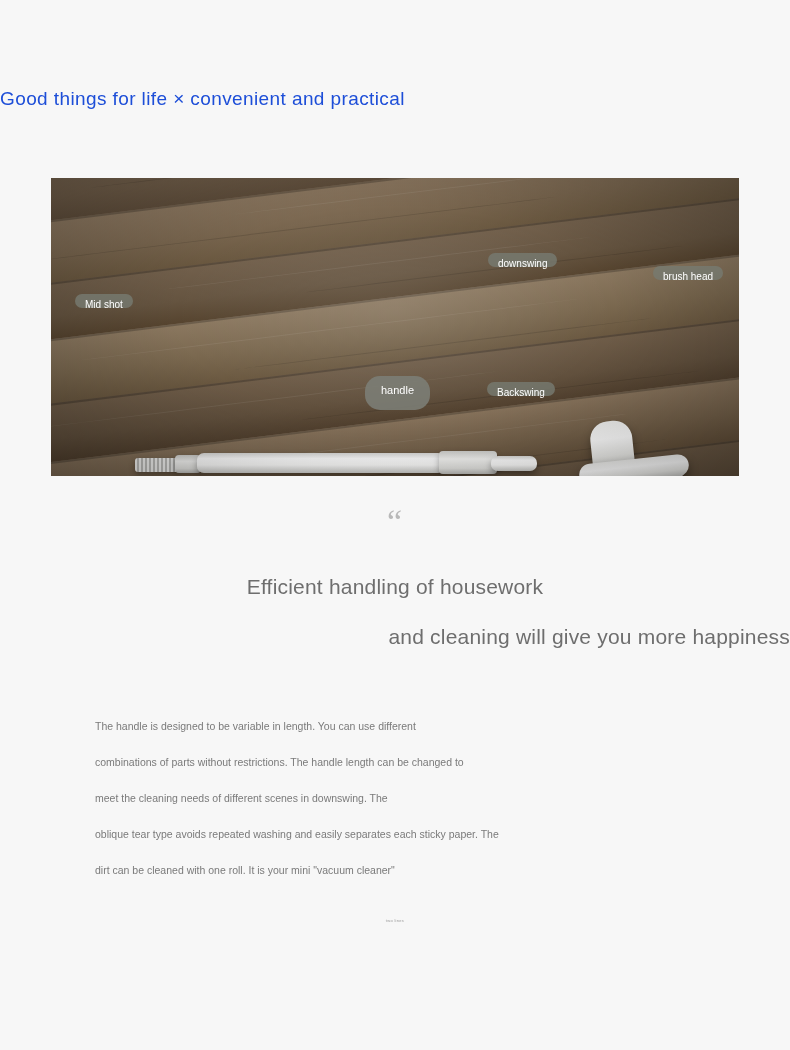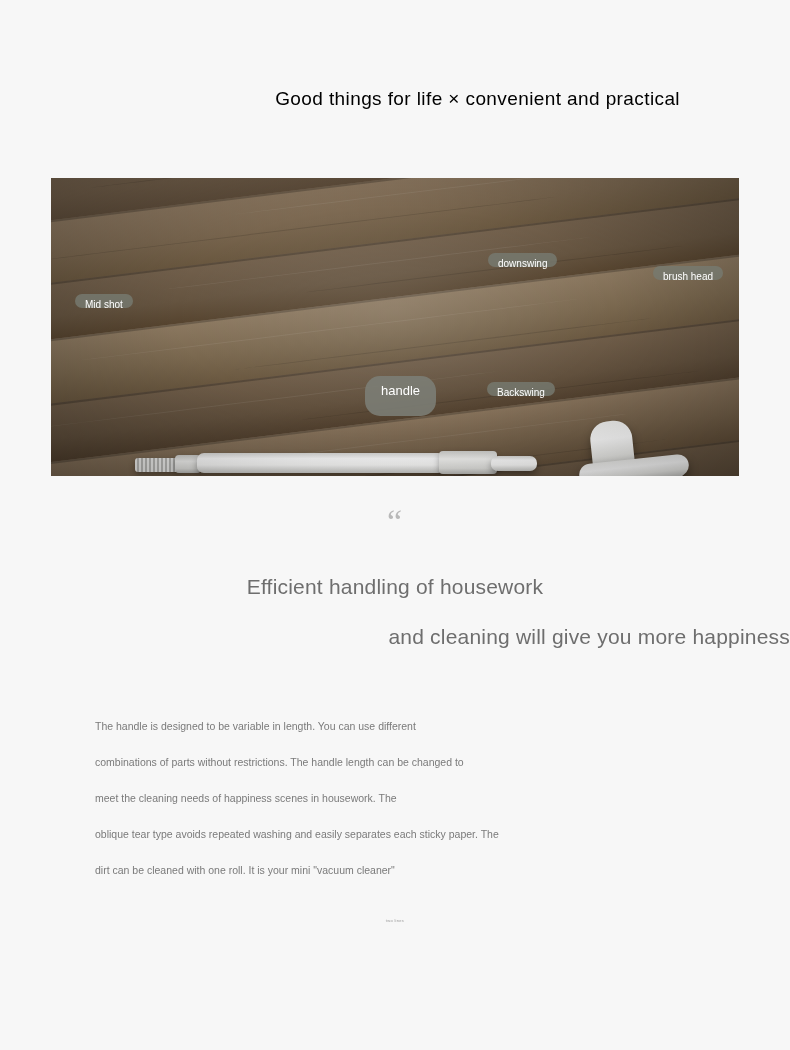--- a/index.html
+++ b/index.html
@@ -19,24 +19,24 @@
     width: 790px;
     height: 1050px;
     position: relative;
     background: #f7f7f7;
   }
   .headline {
     position: absolute;
     top: 88px;
     left: 0;
     width: 680px;
-    text-align: right;
+    text-align: left;
     font-size: 19px;
     letter-spacing: 0.4px;
-    color: #000000;
+    color: #1d4ed8;
     font-weight: 400;
   }
 
   
   .photo {
     position: absolute;
     left: 51px;
     top: 178px;
     width: 688px;
     height: 298px;
@@ -115,22 +115,22 @@
     border-radius: 12px;
     font-size: 10px;
     line-height: 22px;
     height: 14px;
     text-align: center;
     white-space: nowrap;
     padding: 0 10px;
   }
   .pill.big {
     background: rgba(124,126,118,0.88);
-    font-size: 13px;
-    height: 40px;
+    font-size: 11px;
+    height: 34px;
     line-height: 29px;
     border-radius: 15px;
     padding: 0 16px;
   }
 
   
   .quote-mark {
     position: absolute;
     top: 505px;
     left: 0;
@@ -228,20 +228,20 @@
     <div class="pill big" style="left:314px;top:198px;">handle</div>
   </div>
 
   <div class="quote-mark">“</div>
   <div class="lead1">Efficient handling of housework</div>
   <div class="lead2">and cleaning will give you more happiness</div>
 
   <div class="body-copy">
     <div>The handle is designed to be variable in length. You can use different</div>
     <div>combinations of parts without restrictions. The handle length can be changed to</div>
-    <div>meet the cleaning needs of happiness scenes in housework. The</div>
+    <div>meet the cleaning needs of different scenes in downswing. The</div>
     <div>oblique tear type avoids repeated washing and easily separates each sticky paper. The</div>
     <div>dirt can be cleaned with one roll. It is your mini "vacuum cleaner"</div>
   </div>
 
   <div class="footnote">two lines</div>
 
 </div>
 
 </body></html>

